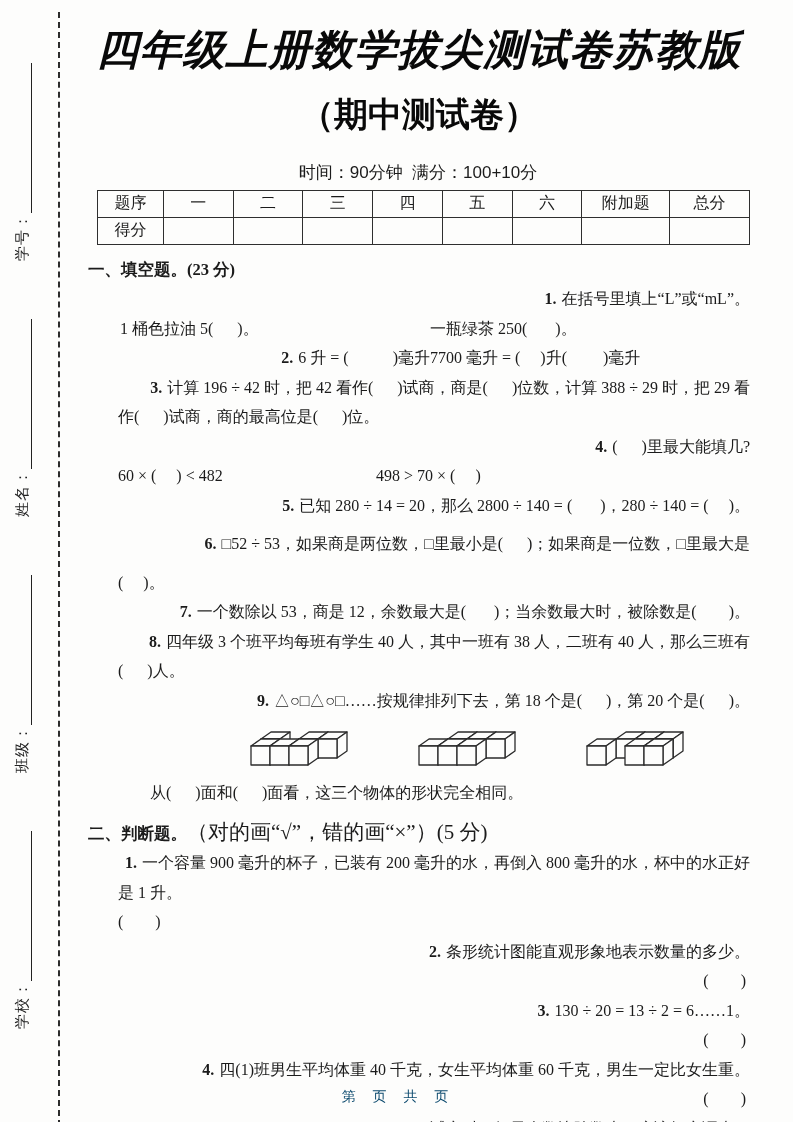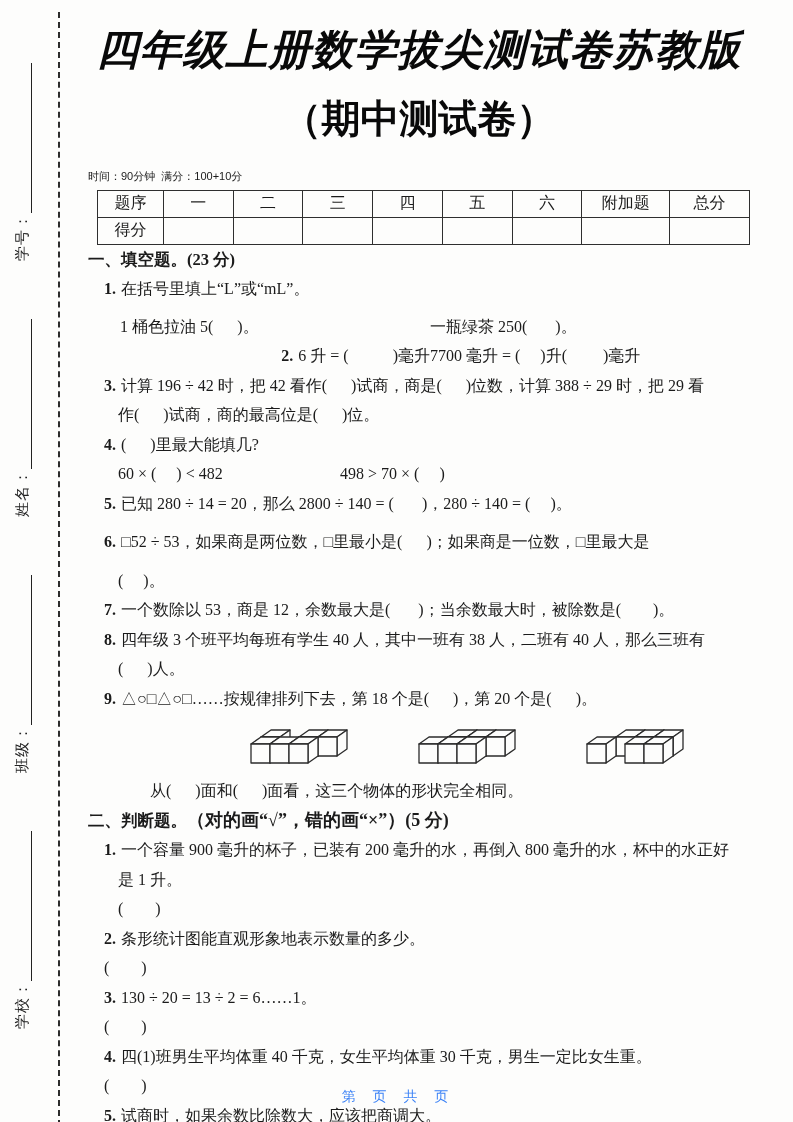--- a/index.html
+++ b/index.html
@@ -16,46 +16,46 @@
     transform:rotate(-90deg); display:flex; align-items:center;
     padding-left:112px; box-sizing:border-box; font-size:15px; color:#222; }
   .side-field { display:flex; align-items:flex-end; margin-right:58px; white-space:pre; }
   .side-label { letter-spacing:1px; }
   .side-blank { display:inline-block; width:150px; border-bottom:1.7px solid #222; height:1.05em; }
   
   .content { position:absolute; left:88px; top:0; width:662px; }
   .title { margin-top:24px; text-align:center; font-family:"Liberation Sans", sans-serif;
     font-weight:900; font-size:42px; line-height:1.25; letter-spacing:1px; color:#090909;font-style:italic; }
   .subtitle { margin-top:15px; text-align:center; font-family:"Liberation Sans", sans-serif;
-    font-weight:900; font-size:39px; color:#090909; }
-  .info { margin-top:23px; text-align:left; font-family:"Liberation Sans", sans-serif;
-    font-weight:500; font-size:11px; white-space:pre-wrap; padding-right:2px; }
+    font-weight:900; font-size:34px; color:#090909; }
+  .info { margin-top:23px; text-align:center; font-family:"Liberation Sans", sans-serif;
+    font-weight:500; font-size:17px; white-space:pre-wrap; padding-right:2px; }
   table.score { border-collapse:collapse; margin-top:6px; margin-left:9px; table-layout:fixed;font-family:Liberation Mono, monospace; }
   table.score td { border:1.6px solid #2f2f2f; height:26px; text-align:center;
     font-size:16px; padding:0; overflow:hidden; }
   
   .line { line-height:29.5px; font-size:16px; white-space:pre-wrap; }
-  .sect { font-weight:bold; font-size:16.5px; margin-top:0; }
-  .sect .note { font-weight:bold; font-size:18px; }
+  .sect { font-weight:bold; font-size:16.5px; margin-top:10px; }
+  .sect .note { font-weight:normal; font-size:21px; }
   .qno { font-weight:bold; margin-right:5px; }
-  .ind1 { padding-left:16px; }
+  .ind1 { padding-left:16px;text-align:right; }
   .ind2 { padding-left:30px; }
   .cols { display:flex; }
-  .q1b { padding-left:32px;margin-top:8px; } .q1b .c1 { width:310px; }
+  .q1b { padding-left:32px; } .q1b .c1 { width:310px; }
   .q2r { padding-left:16px; } .q2r .c1 { width:326px;text-align:right; }
-  .q4r { padding-left:30px; } .q4r .c1 { width:222px; } .q4r .c2 { width:205px; }
+  .q4r { padding-left:30px;gap:36px; } .q4r .c1 { width:222px; } .q4r .c2 { width:205px; }
   .sp8 { margin-top:9px; }
   .judge { display:flex; justify-content:space-between;flex-direction:column; }
   .judge .ans { white-space:pre; margin-right:4px; }
   
   .fig-row { display:flex; margin-left:160px; gap:68px; margin-top:5px; height:56px;
     align-items:flex-end; }
   .cap { padding-left:62px; margin-top:2px; }
   .footer { position:absolute; left:0; right:0; bottom:16px; text-align:center;
-    font-size:14px; letter-spacing:3px; color:#3b82f6; white-space:pre-wrap;
+    font-size:14px; letter-spacing:3px; color:#0c4a6e; white-space:pre-wrap;
     font-family:"Liberation Sans", sans-serif; }
 </style>
 </head>
 <body>
 
 <div class="page">
 
   <div class="seal-line"></div>
 
   <div class="side-strip">
@@ -228,21 +228,21 @@
       <span><span class="qno">2.</span><span>条形统计图能直观形象地表示数量的多少。</span></span>
       <span class="ans">(        )</span>
     </div>
 
     <div class="line ind1 judge">
       <span><span class="qno">3.</span><span>130 ÷ 20 = 13 ÷ 2 = 6……1。</span></span>
       <span class="ans">(        )</span>
     </div>
 
     <div class="line ind1 judge">
-      <span><span class="qno">4.</span><span>四(1)班男生平均体重 40 千克，女生平均体重 30 千克，男生一定比女生重。</span></span>
+      <span><span class="qno">4.</span><span>四(1)班男生平均体重 40 千克，女生平均体重 60 千克，男生一定比女生重。</span></span>
       <span class="ans">(        )</span>
     </div>
 
     <div class="line ind1 judge">
       <span><span class="qno">5.</span><span>试商时，如果余数比除数大，应该把商调大。</span></span>
       <span class="ans">(        )</span>
     </div>
 
   </div>
 

